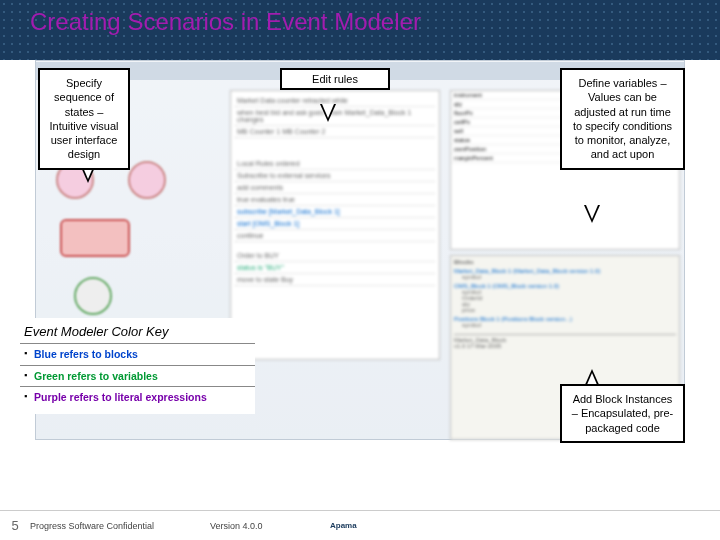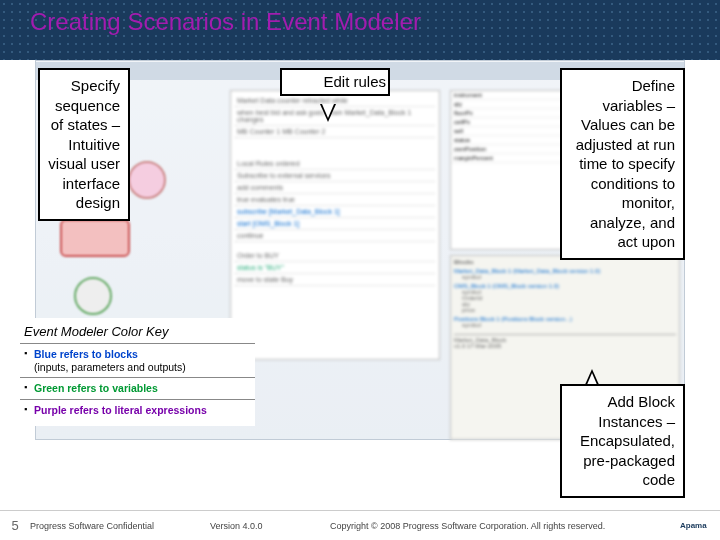--- a/index.html
+++ b/index.html
@@ -21,21 +21,21 @@
   
   .bg-rules { position: absolute; top: 90px; left: 230px; width: 210px; height: 270px; background: #fff; border: 1px solid #bbb; filter: blur(1.5px); font-size: 7px; color: #666; padding: 4px; }
   .bg-rules .row { padding: 2px; border-bottom: 1px dotted #ccc; }
   
   .bg-vars { position: absolute; top: 90px; right: 40px; width: 230px; height: 160px; background: #fff; border: 1px solid #bbb; filter: blur(1.5px); font-size: 6px; }
   .bg-vars .vrow { padding: 1px 3px; border-bottom: 1px solid #eee; display: flex; justify-content: space-between; }
   .bg-vars .vrow span:last-child { color: #2a7; }
   
   .bg-blocks { position: absolute; top: 255px; right: 40px; width: 230px; height: 185px; background: #f5f5f0; border: 1px solid #bbb; filter: blur(1.5px); font-size: 6px; padding: 3px; color: #666; }
   
-  .callout { position: absolute; background: #fff; border: 2px solid #000; padding: 6px 8px; font-size: 15px; text-align: right; line-height: 1.3; z-index: 10; }
+  .callout { position: absolute; background: #fff; border: 2px solid #000; padding: 6px 8px; font-size: 11px; text-align: center; line-height: 1.3; z-index: 10; }
   .callout.c1 { top: 68px; left: 38px; width: 92px; }
   .callout.c2 { top: 68px; left: 280px; width: 110px; padding: 2px; }
   .callout.c3 { top: 68px; right: 35px; width: 125px; }
   .callout.c4 { top: 384px; right: 35px; width: 125px; }
   
   
   .tail { position: absolute; width: 0; height: 0; z-index: 9; }
   .tail.t1 { top: 165px; left: 80px; border-left: 8px solid transparent; border-right: 8px solid transparent; border-top: 18px solid #000; }
   .tail.t1::after { content: ''; position: absolute; top: -18px; left: -6px; border-left: 6px solid transparent; border-right: 6px solid transparent; border-top: 14px solid #fff; }
   .tail.t2 { top: 104px; left: 320px; border-left: 8px solid transparent; border-right: 8px solid transparent; border-top: 18px solid #000; }
@@ -152,25 +152,23 @@
 <div class="callout c3">Define variables – Values can be adjusted at run time to specify conditions to monitor, analyze, and act upon</div>
 <div class="tail t3"></div>
 
 <div class="callout c4">Add Block Instances – Encapsulated, pre-packaged code</div>
 <div class="tail t4"></div>
 
 <div class="key-box">
   <div class="key-title">Event Modeler Color Key</div>
   <div class="key-item blue">
     <b>Blue refers to blocks</b><br>
-    <span>(inputs, parameters and outputs)</span>
   </div>
   <div class="key-item green"><b>Green refers to variables</b></div>
   <div class="key-item purple"><b>Purple refers to literal expressions</b></div>
 </div>
 
 <div class="footer">
   <div class="slide-no">5</div>
   <div class="conf">Progress Software Confidential</div>
   <div class="ver">Version 4.0.0</div>
-  <div class="copy">Copyright © 2008 Progress Software Corporation.  All rights reserved.</div>
   <div class="logo">Apama</div>
 </div>
 
 </body></html>

